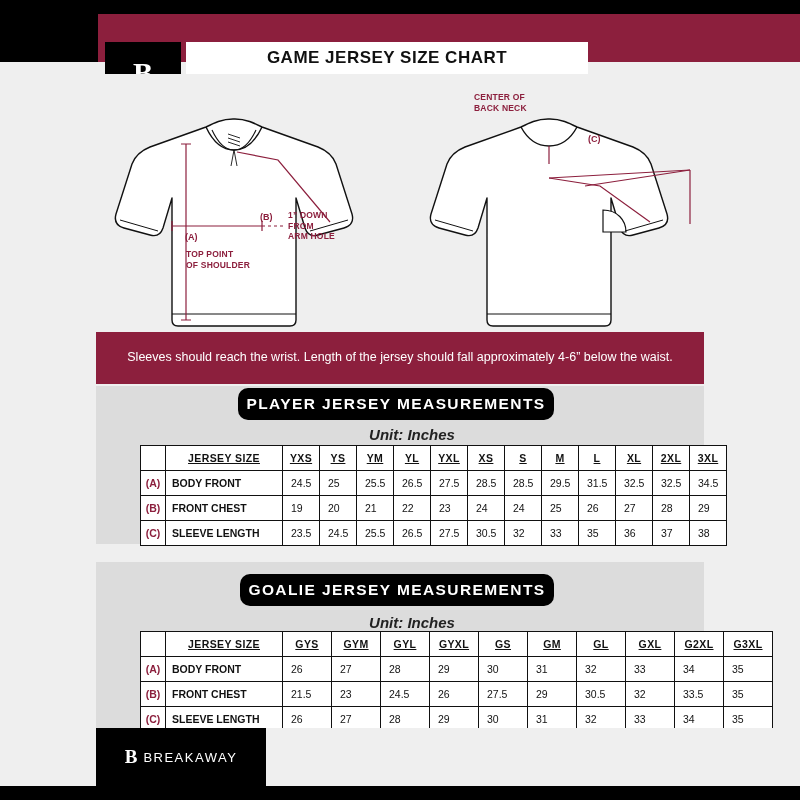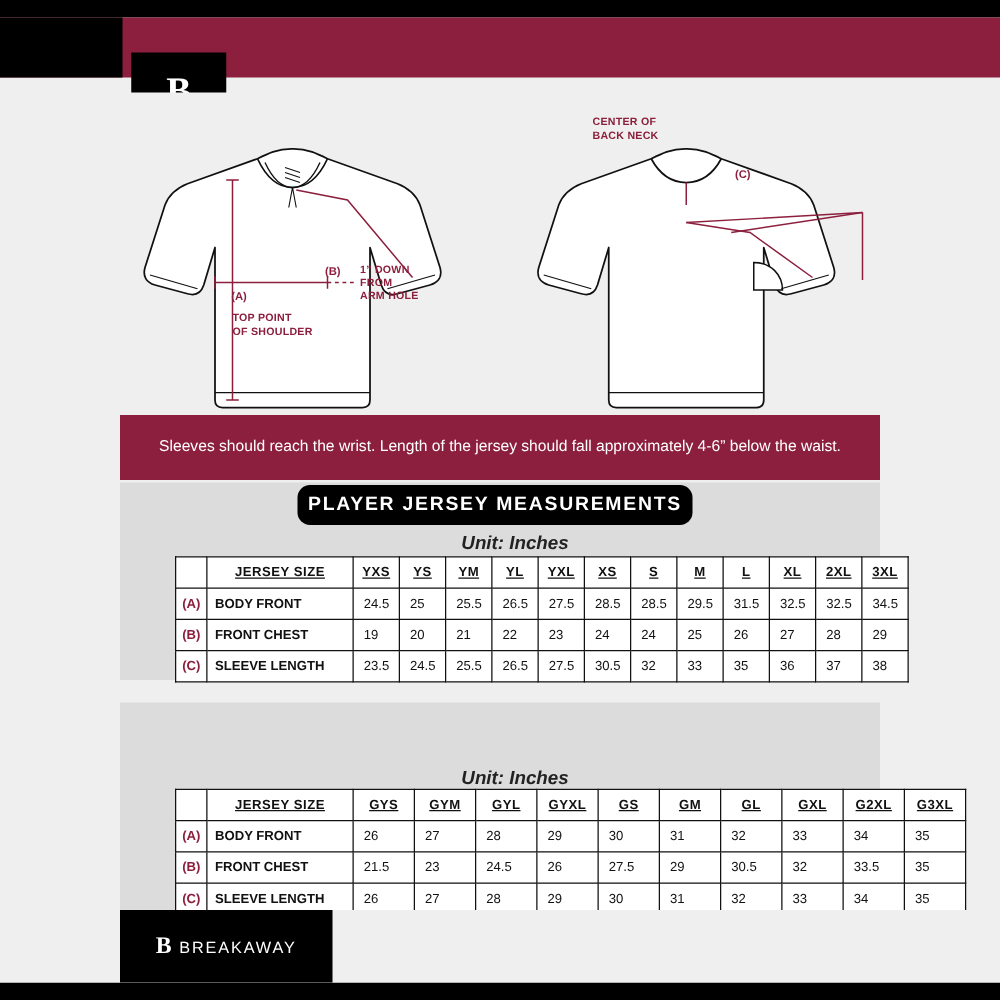--- a/index.html
+++ b/index.html
@@ -54,20 +54,23 @@
 <body>
 
 <div class="page">
   <div class="sheet">
 
     <div class="hdr">
       <div class="hdr-black"></div>
     </div>
     <div class="logo">
       <span class="logo-mark">B</span>
+    </div>
+    <div class="hdr-title">
+      <span>GAME JERSEY SIZE CHART</span>
     </div>
 
     <div class="diagram">
       <svg width="800" height="266" viewBox="0 0 800 266">
 
         <g fill="#ffffff" stroke="#111" stroke-width="1.4" stroke-linejoin="round">
           <path d="M233 45
                    C222 45 214 49 206 53
                    L150 73
                    C140 77 135 82 132 90
@@ -240,20 +243,23 @@
             <td class="val">33</td>
             <td class="val">35</td>
             <td class="val">36</td>
             <td class="val">37</td>
             <td class="val">38</td>
           </tr>
         </tbody>
       </table>
 
     <div class="shade-l" style="left:96px;top:548px;width:608px;height:178px;"></div>
+    <div class="sect" style="left:240px;top:560px;width:314px;height:32px;">
+      <span>GOALIE JERSEY MEASUREMENTS</span>
+    </div>
     <div class="unit" style="top:600px;">Unit: Inches</div>
     <table id="goalie-table" style="left:140px;top:617px;">
         <tbody>
           <tr>
             <td class="tag"></td>
             <td class="colhead" style="width:108px">JERSEY SIZE</td>
             <td class="colhead" style="width:40px">GYS</td>
             <td class="colhead" style="width:40px">GYM</td>
             <td class="colhead" style="width:40px">GYL</td>
             <td class="colhead" style="width:40px">GYXL</td>

